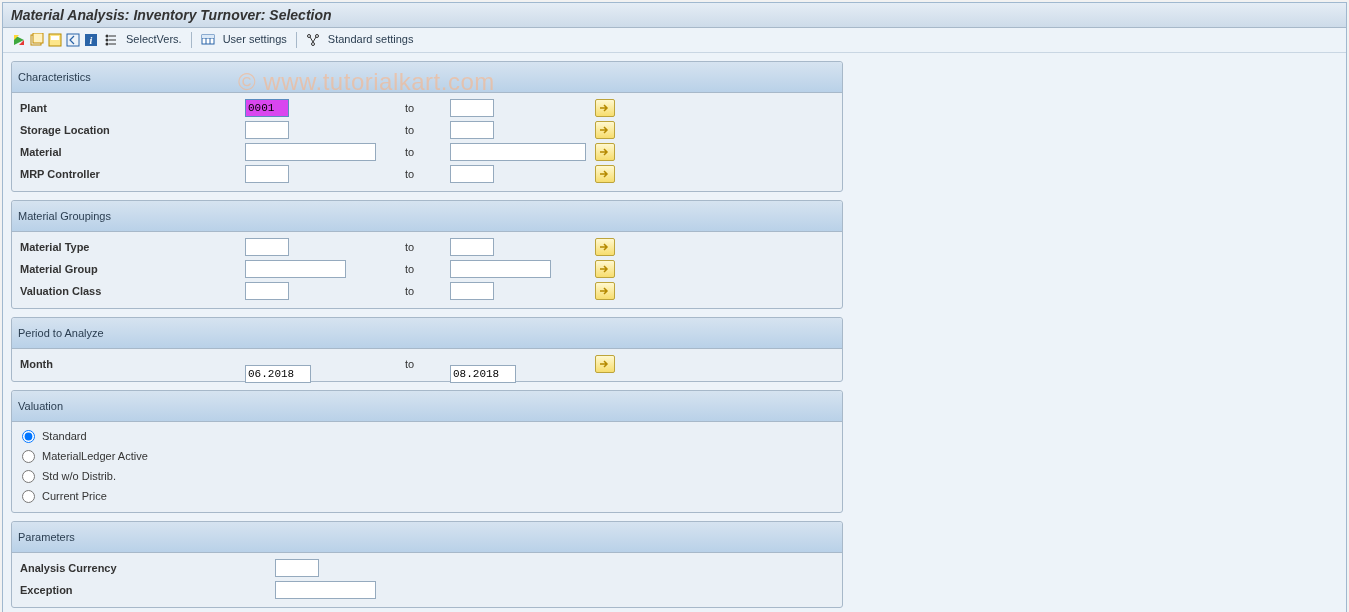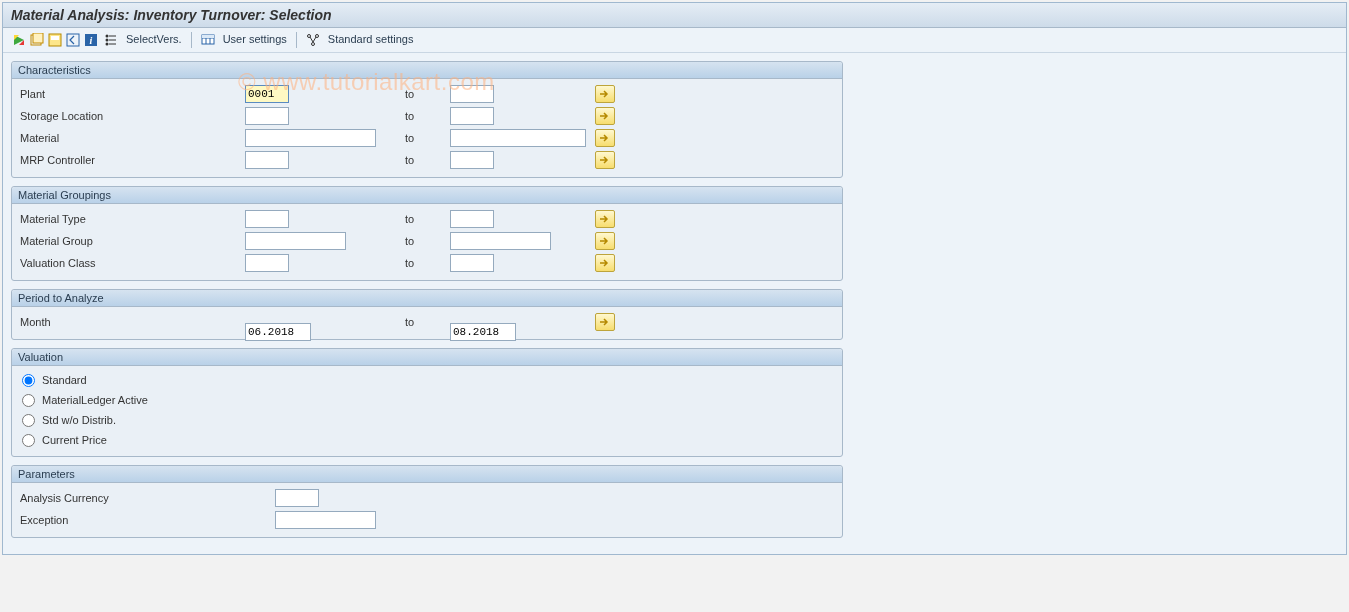--- a/index.html
+++ b/index.html
@@ -73,37 +73,38 @@
   .panel {
     border: 1px solid #a7b8c9;
     border-radius: 3px;
     margin-bottom: 8px;
     background: #eaf0f6;
     width: 830px;
   }
   .panel-header {
     background: linear-gradient(#d6e3f0, #b9d1e8);
     border-bottom: 1px solid #a7b8c9;
-    padding: 2px 6px;
+    padding: 9px 6px;
     font-size: 11px;
     color: #2a3d50;
     border-radius: 3px 3px 0 0;
   }
   .panel-body {
     padding: 4px 6px 6px 6px;
   }
   .row {
     display: flex;
     align-items: center;
     height: 22px;
   }
   .lbl {
     width: 225px;
     padding-left: 2px;
     color: #333;
+    font-weight: bold;
   }
   .fld {
     width: 155px;
   }
   .to-lbl {
     width: 45px;
     color: #333;
     padding-left: 5px;
   }
   .fld2 {
@@ -115,21 +116,21 @@
   }
   input[type=text] {
     font-family: "Courier New", monospace;
     font-size: 11px;
     border: 1px solid #95aabe;
     background: #fff;
     height: 14px;
     padding: 1px 2px;
   }
   input.sel {
-    background: #fef9c3;
+    background: #d946ef;
     border: 1px solid #5a8bc0;
   }
   .in-short { width: 38px; }
   .in-med { width: 60px; margin-top: 20px; }
   .in-long { width: 95px; }
   .in-mat-from { width: 125px; }
   .in-mat-to { width: 130px; }
   .mopt-btn {
     display:inline-flex;
     align-items:center;

